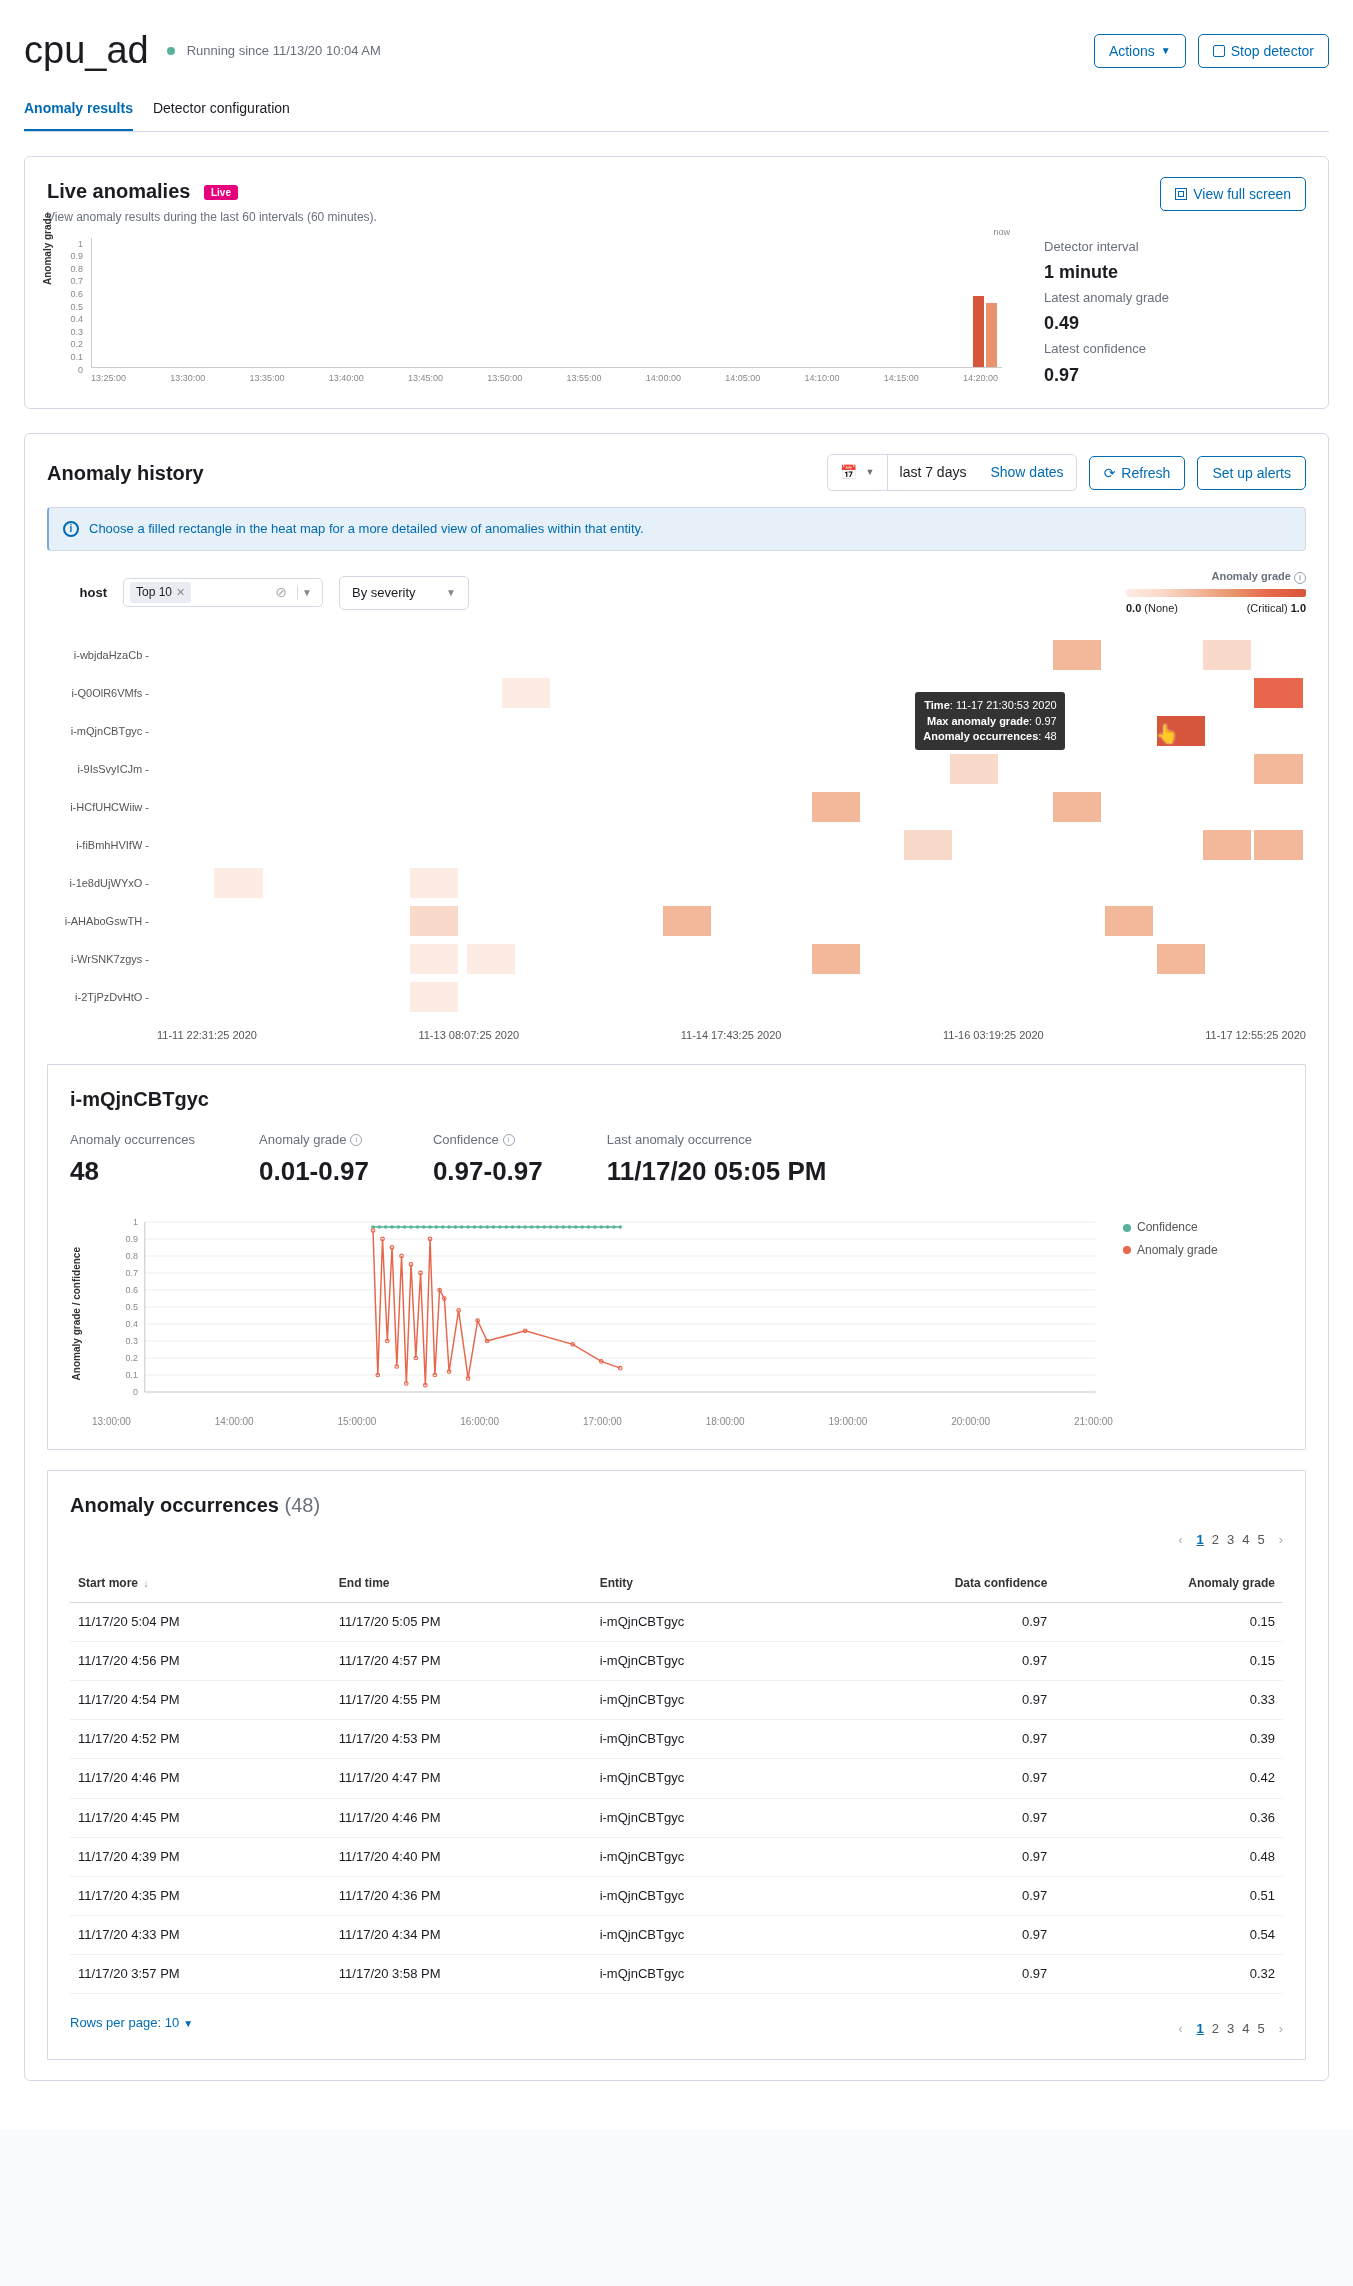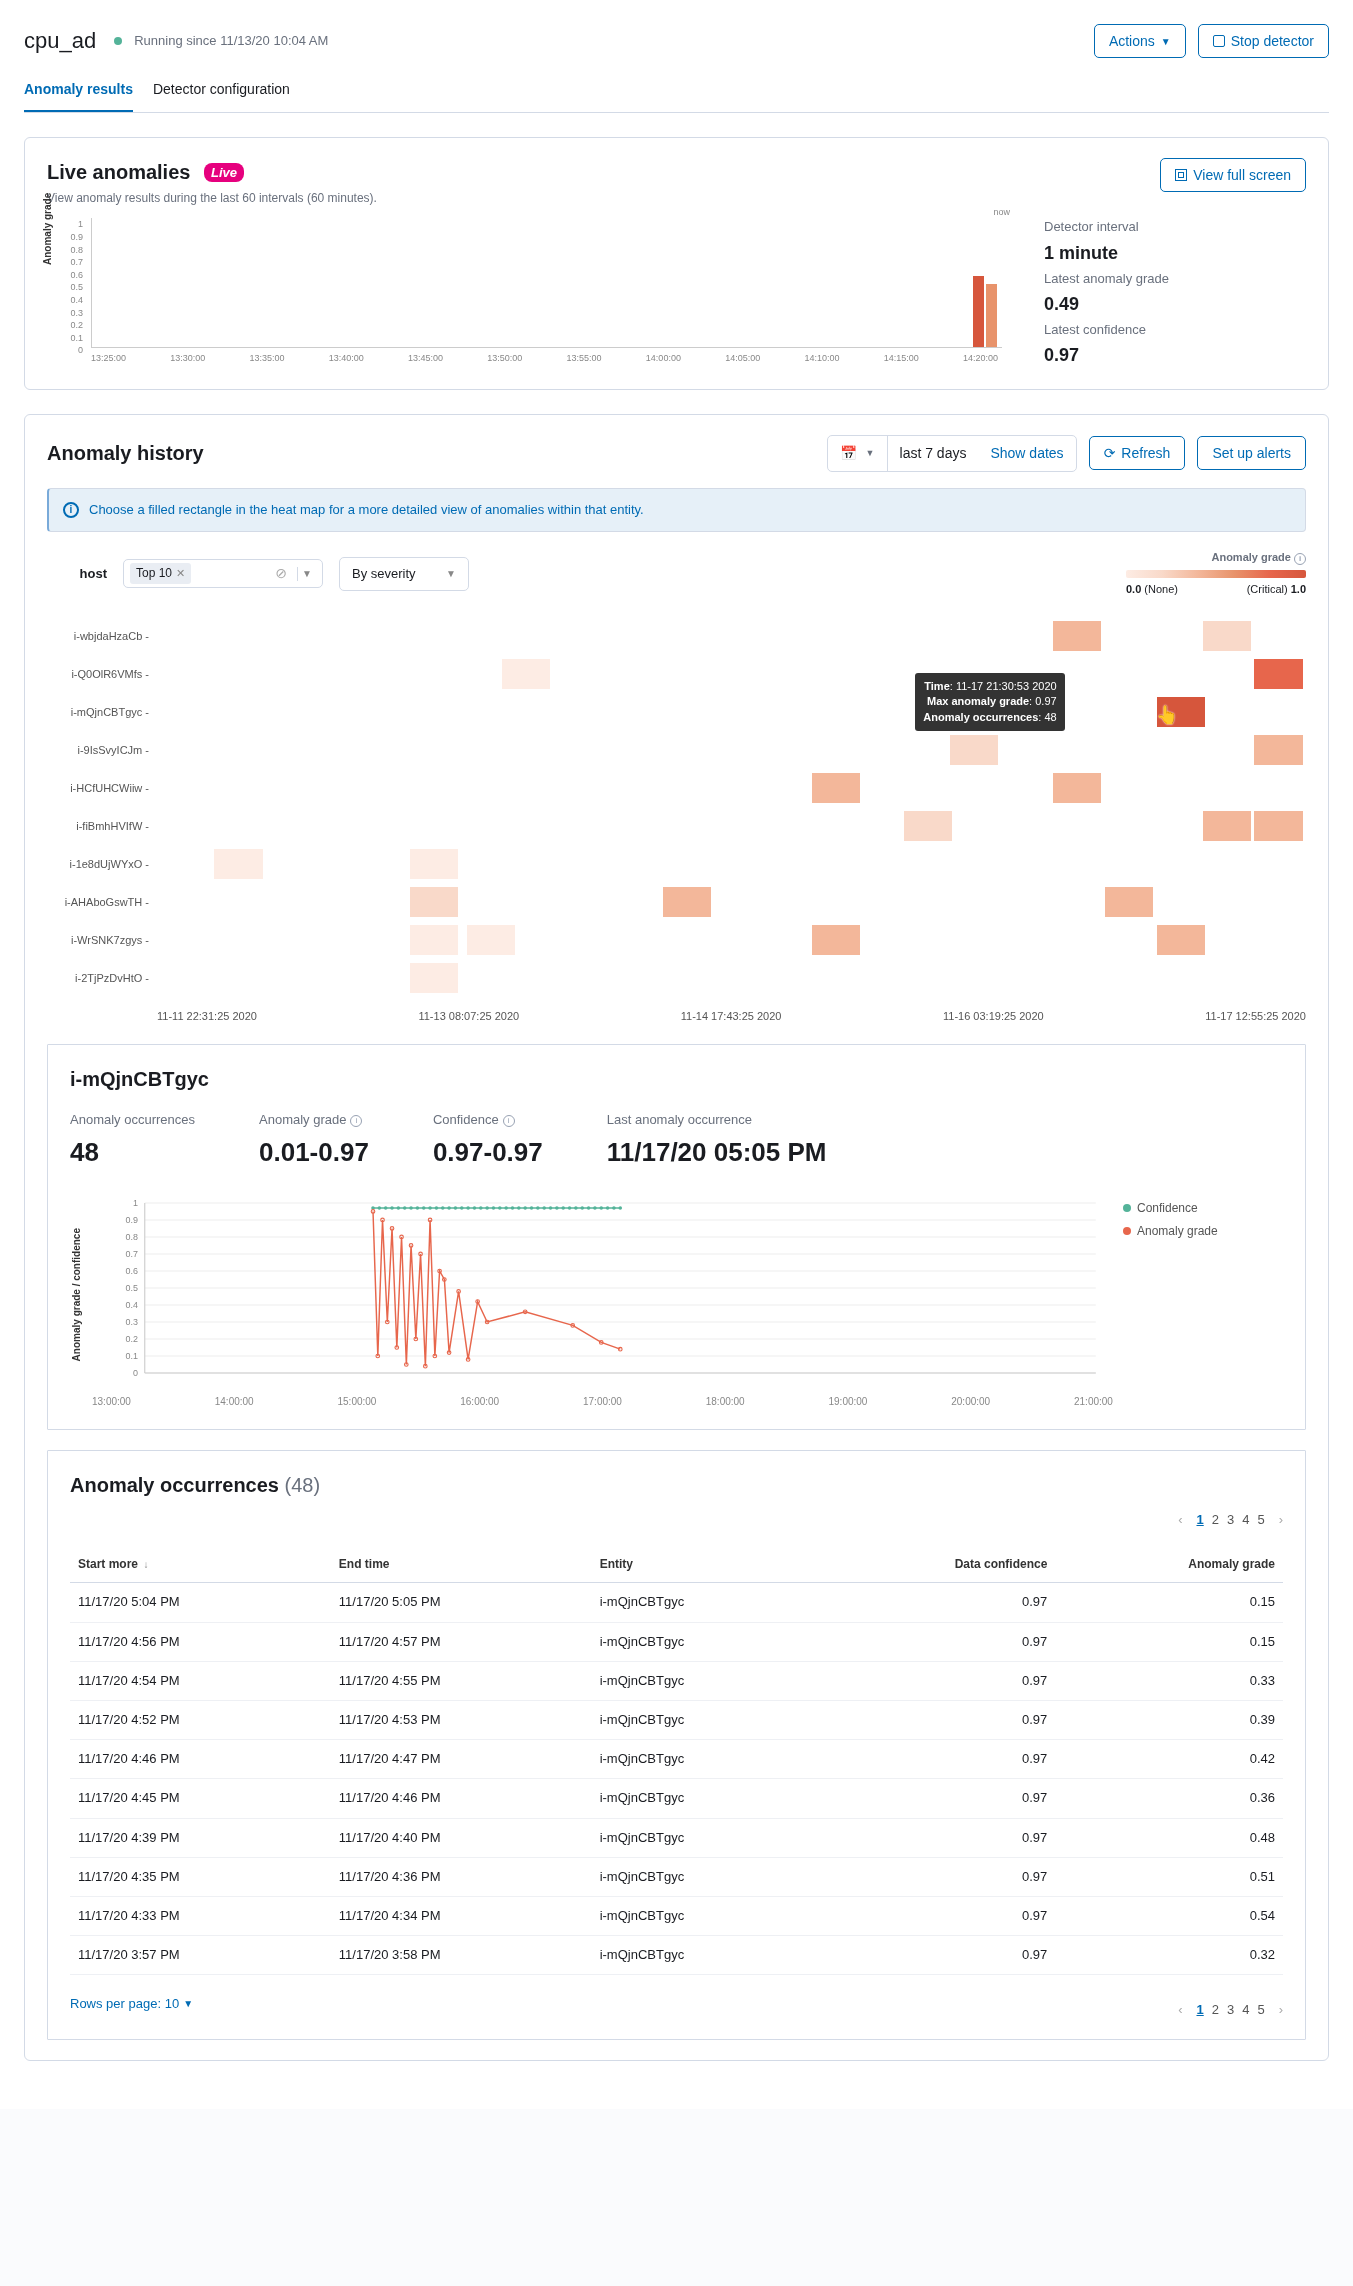--- a/index.html
+++ b/index.html
@@ -20,21 +20,21 @@
     --red4:#e8936b;
     --red5:#e7664c;
     --red6:#d6563c;
   }
   *{box-sizing:border-box;}
   body{margin:0;font:14px/1.4 -apple-system,BlinkMacSystemFont,"Segoe UI",Helvetica,Arial,sans-serif;color:var(--text);background:var(--bg);}
   .page{max-width:1353px;margin:0 auto;padding:16px 24px 48px;background:#fff;}
 
   
   .header{display:flex;align-items:center;gap:12px;padding:8px 0 0;}
-  .title{font-size:22px;font-weight:400;margin:0;}
+  .title{font-size:38px;font-weight:400;margin:0;}
   .status-dot{display:inline-block;width:8px;height:8px;border-radius:50%;background:#54b399;margin-left:6px;vertical-align:middle;}
   .status-text{color:var(--muted);font-size:13px;}
   .spacer{flex:1;}
   .btn{display:inline-flex;align-items:center;gap:6px;border:1px solid var(--primary);color:var(--primary);background:#fff;border-radius:5px;padding:8px 14px;font-size:14px;cursor:pointer;}
   .btn .chev{font-size:10px;}
 
   
   .tabs{display:flex;gap:20px;border-bottom:1px solid var(--border);margin-top:12px;}
   .tab{padding:10px 0;color:var(--text);cursor:pointer;}
   .tab.active{color:var(--primary);border-bottom:2px solid var(--primary);font-weight:600;}
@@ -50,21 +50,21 @@
   .ylabel{position:absolute;left:-6px;top:50%;transform:rotate(-90deg) translateX(28px);transform-origin:left top;font-size:10px;font-weight:700;color:#333;}
   .mini-yaxis{position:absolute;left:18px;top:0;height:130px;display:flex;flex-direction:column;justify-content:space-between;font-size:9px;color:#888;text-align:right;width:18px;}
   .mini-plot{height:130px;border-left:1px solid #ccc;border-bottom:1px solid #ccc;position:relative;margin-left:4px;}
   .mini-bar{position:absolute;bottom:0;width:11px;}
   .mini-xaxis{display:flex;justify-content:space-between;font-size:9px;color:#888;margin-top:4px;padding:0 4px;}
   .mini-x-now{position:absolute;right:-8px;top:-12px;font-size:9px;color:#888;}
   .live-stats{width:280px;padding-left:18px;display:flex;flex-direction:column;justify-content:center;gap:4px;}
   .stat-label{color:var(--muted);font-size:13px;}
   .stat-val{font-size:18px;font-weight:700;}
 
-  .badge-live{background:var(--pink);color:#fff;font-size:13px;font-weight:700;border-radius:8px;padding:2px 7px;margin-left:8px;vertical-align:middle;font-style:italic;}
+  .badge-live{background:var(--pink);color:#fff;font-size:10px;font-weight:700;border-radius:3px;padding:2px 7px;margin-left:8px;vertical-align:middle;}
 
   
   .hist-header{display:flex;align-items:center;gap:12px;}
   .date-picker{display:flex;align-items:center;border:1px solid var(--border);border-radius:5px;overflow:hidden;}
   .dp-seg{padding:8px 12px;display:flex;align-items:center;gap:6px;color:var(--text);font-size:14px;}
   .dp-cal{border-right:1px solid var(--border);color:var(--primary);}
   .dp-cal .chev{color:var(--muted);font-size:9px;margin-left:2px;}
   .link{color:var(--primary);font-size:14px;cursor:pointer;}
 
   .callout{display:flex;align-items:center;gap:10px;background:var(--callout);border:1px solid var(--border);border-left:2px solid var(--callout-border);border-radius:4px;padding:12px 14px;margin-top:16px;font-size:13px;color:var(--primary);}

